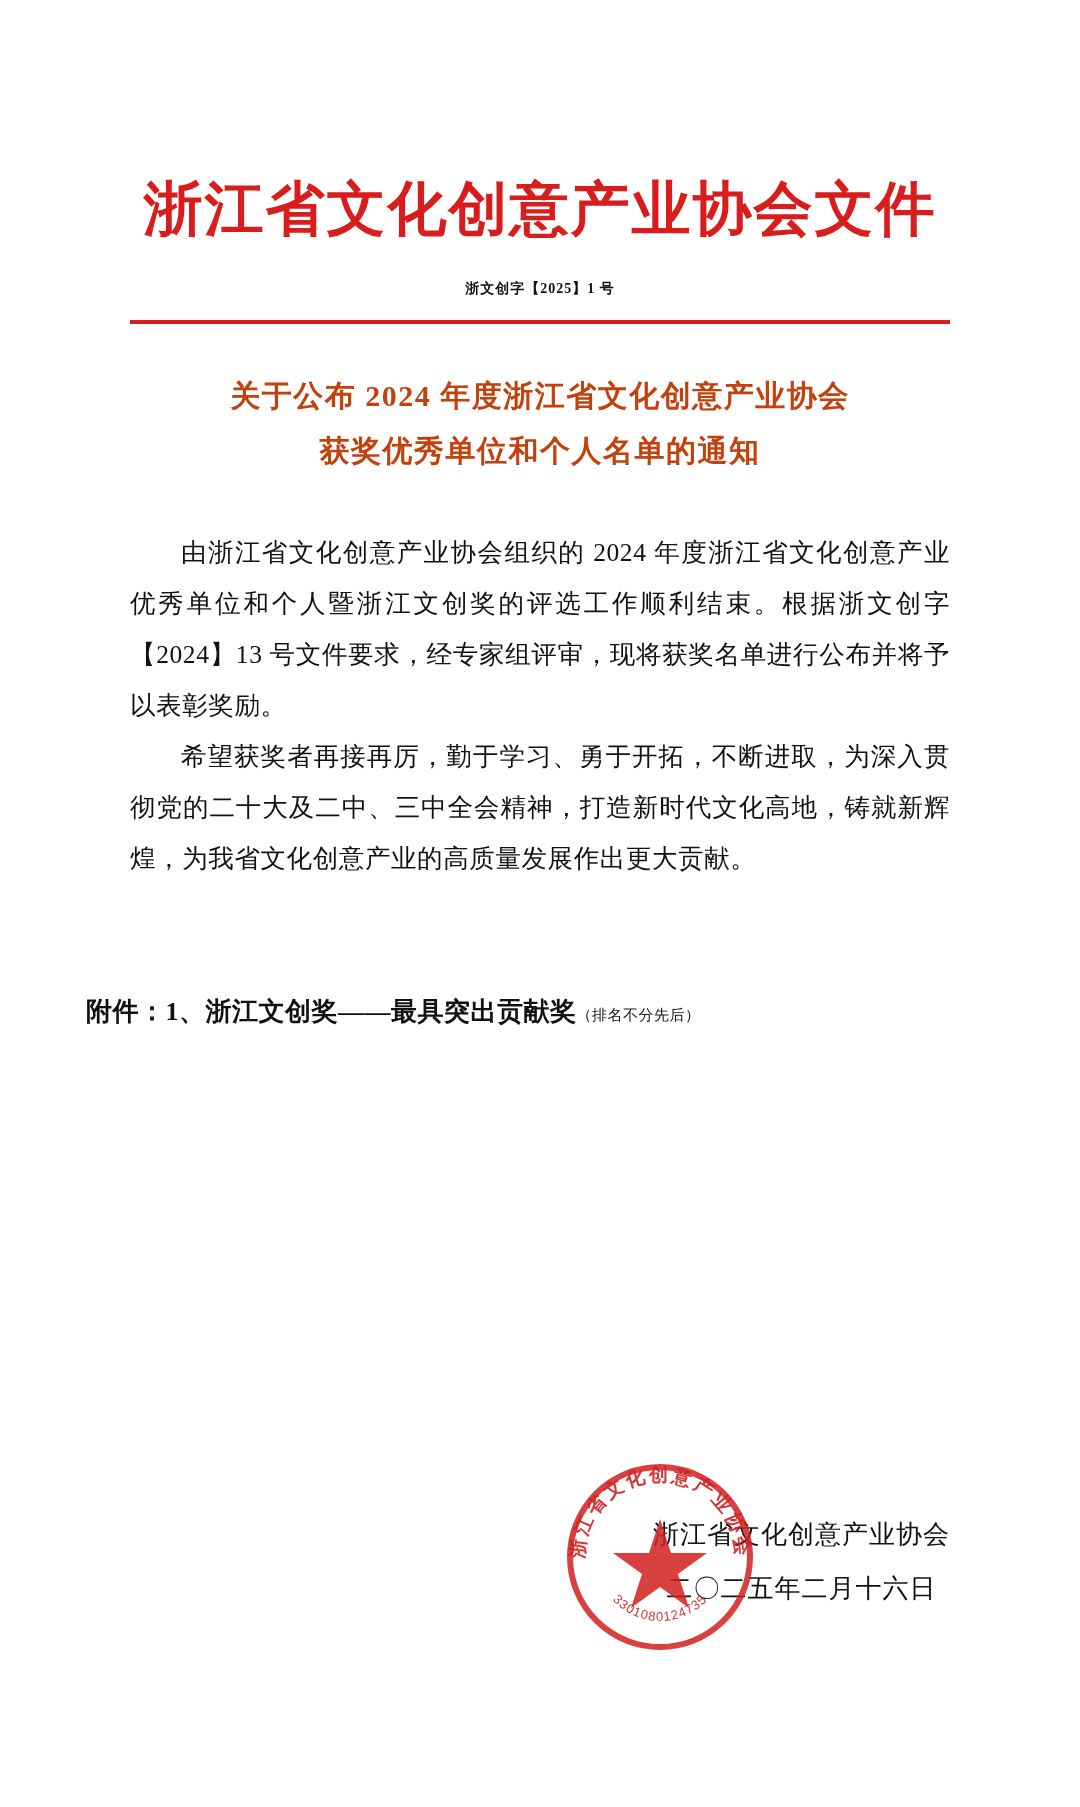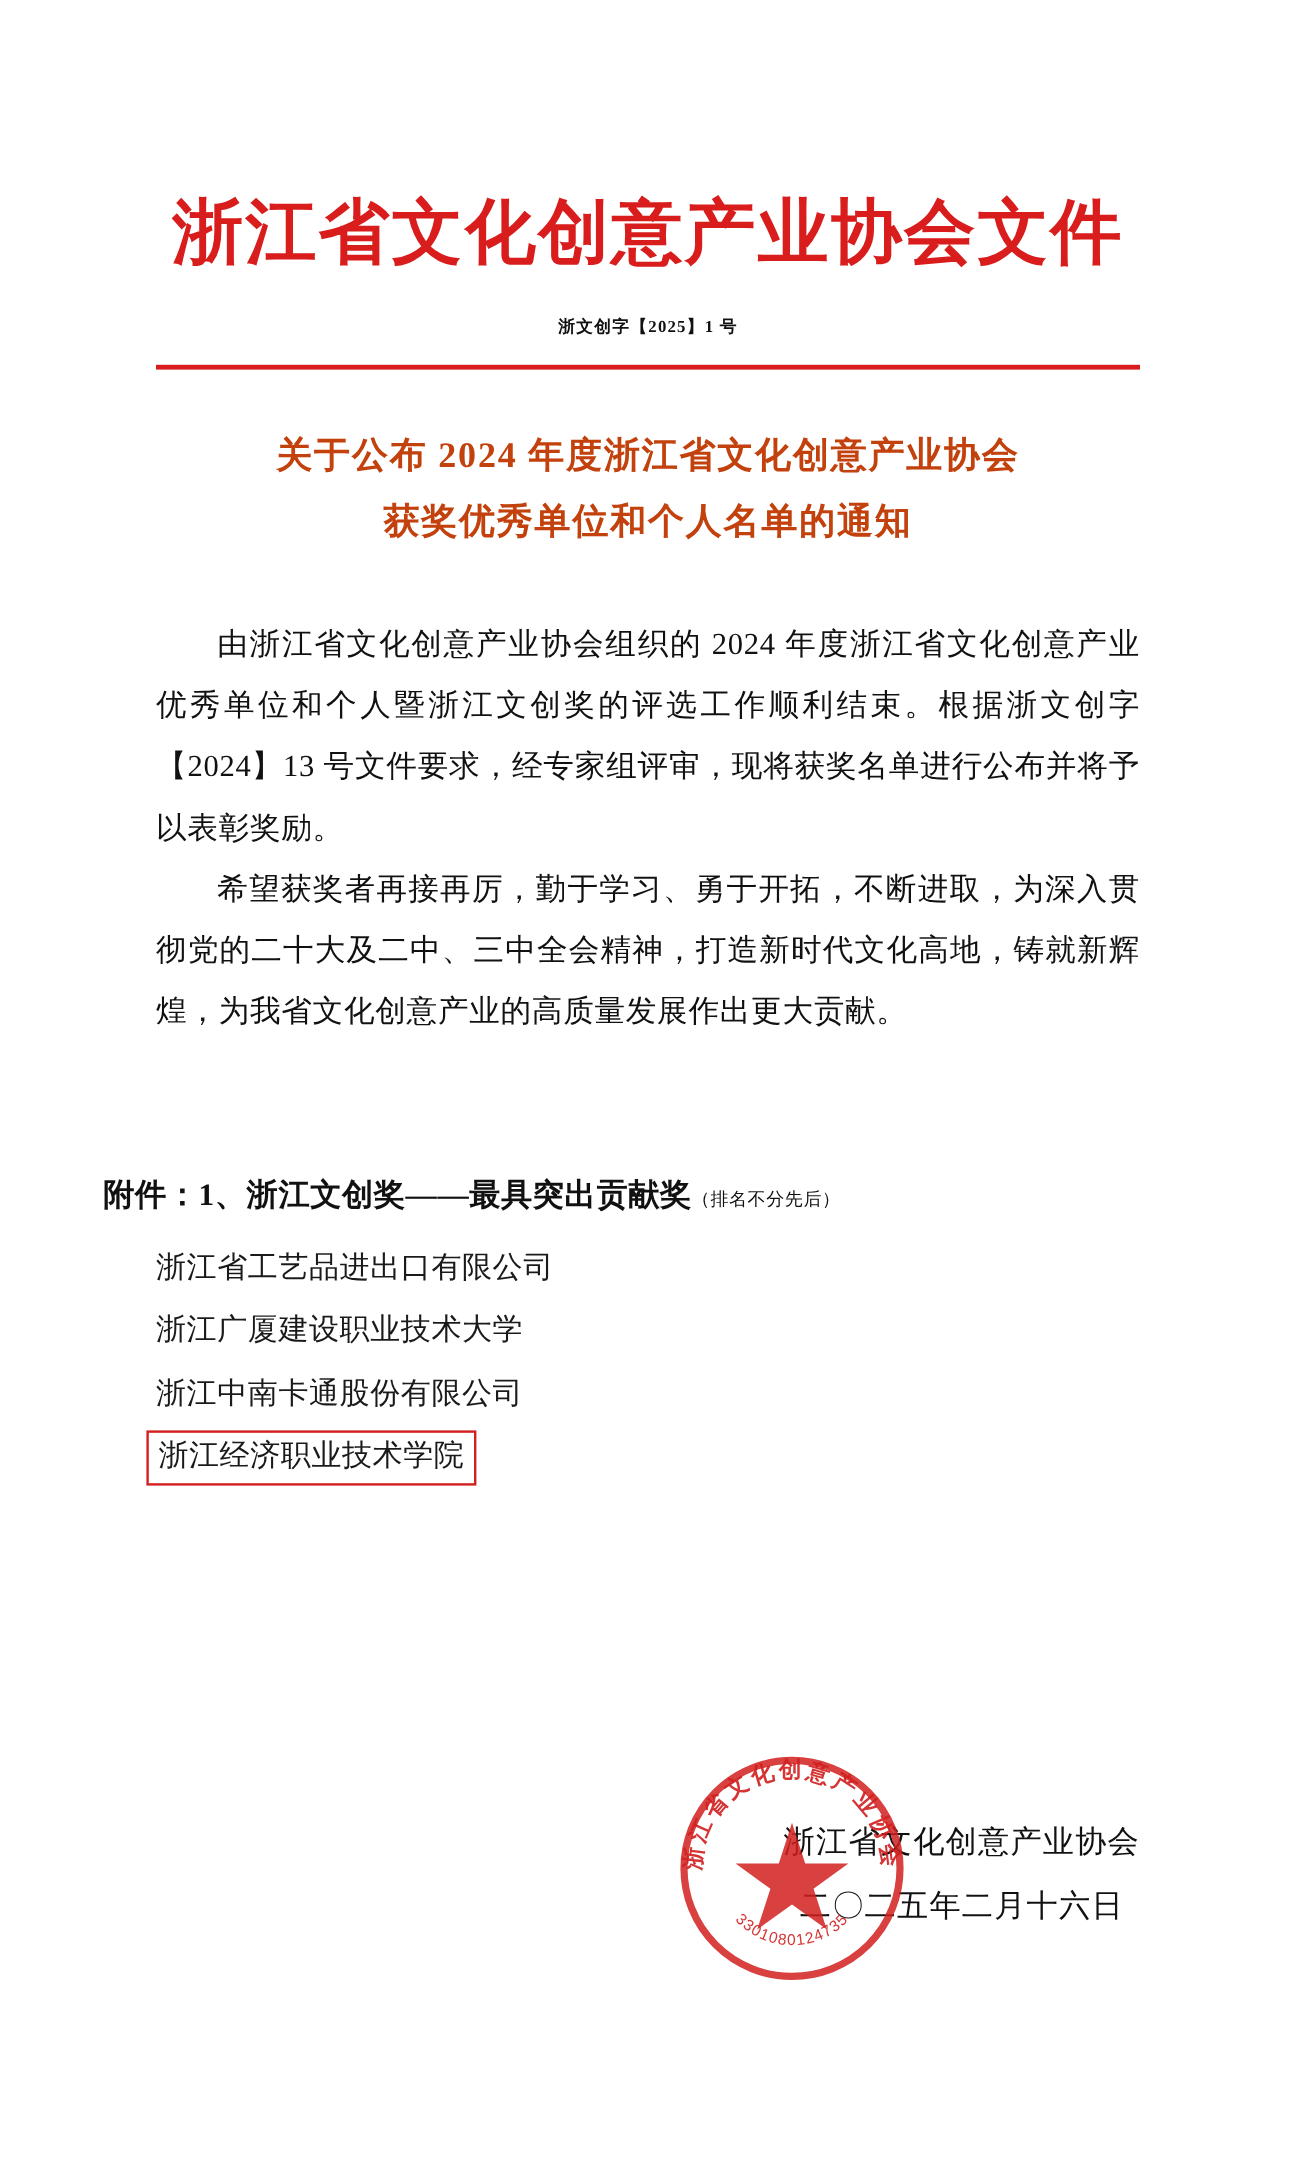--- a/index.html
+++ b/index.html
@@ -13,21 +13,21 @@
     font-family: "Liberation Serif", "DejaVu Serif", serif;
     color: #1a1a1a;
     position: relative;
     overflow: hidden;
   }
   .page {
     position: relative;
     width: 1080px;
     height: 1807px;
     box-sizing: border-box;
-    padding: 0 130px;
+    padding: 16px 130px;
   }
 
   
   .doc-header {
     padding-top: 160px;
     text-align: center;
   }
   .doc-title {
     color: #d91c1c;
     font-family: "Liberation Serif", "DejaVu Serif", serif;
@@ -152,26 +152,20 @@
 
   <div class="body-text">
     <p class="indent">由浙江省文化创意产业协会组织的 2024 年度浙江省文化创意产业优秀单位和个人暨浙江文创奖的评选工作顺利结束。根据浙文创字【2024】13 号文件要求，经专家组评审，现将获奖名单进行公布并将予以表彰奖励。</p>
     <p class="indent">希望获奖者再接再厉，勤于学习、勇于开拓，不断进取，为深入贯彻党的二十大及二中、三中全会精神，打造新时代文化高地，铸就新辉煌，为我省文化创意产业的高质量发展作出更大贡献。</p>
   </div>
 
   <div class="attachment">
     <div class="attach-title">
       <span>附件：1、浙江文创奖——最具突出贡献奖</span><span class="note">（排名不分先后）</span>
     </div>
-    <div class="attach-list">
-      <span class="item">浙江省工艺品进出口有限公司</span>
-      <span class="item">浙江广厦建设职业技术大学</span>
-      <span class="item">浙江中南卡通股份有限公司</span>
-      <span class="item highlight">浙江经济职业技术学院</span>
-    </div>
   </div>
 
   <div class="signature">
     <div>浙江省文化创意产业协会</div>
     <div>二〇二五年二月十六日</div>
   </div>
 
   <div class="seal">
     <svg width="200" height="200" viewBox="0 0 200 200" xmlns="http://www.w3.org/2000/svg">
       <defs>

